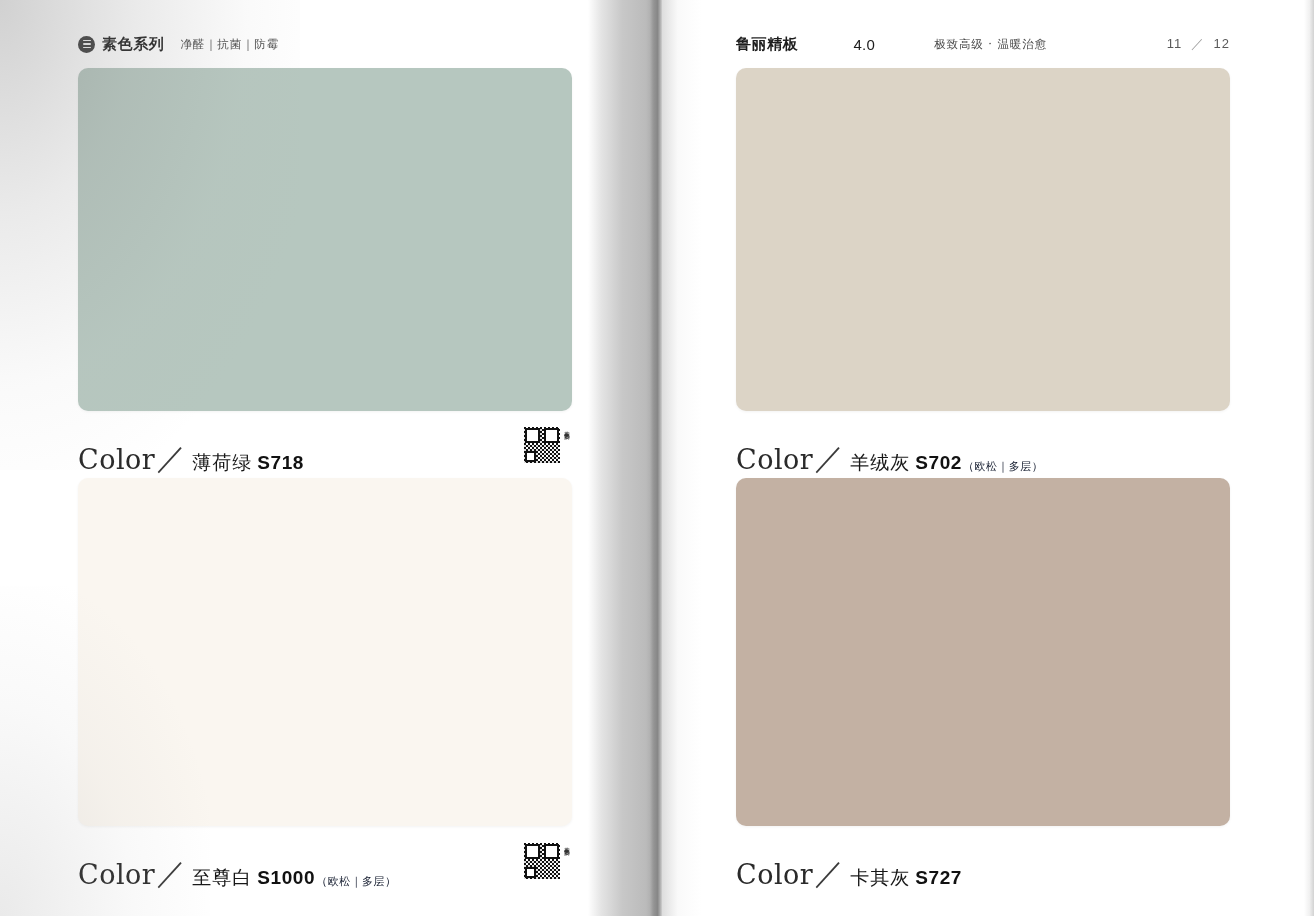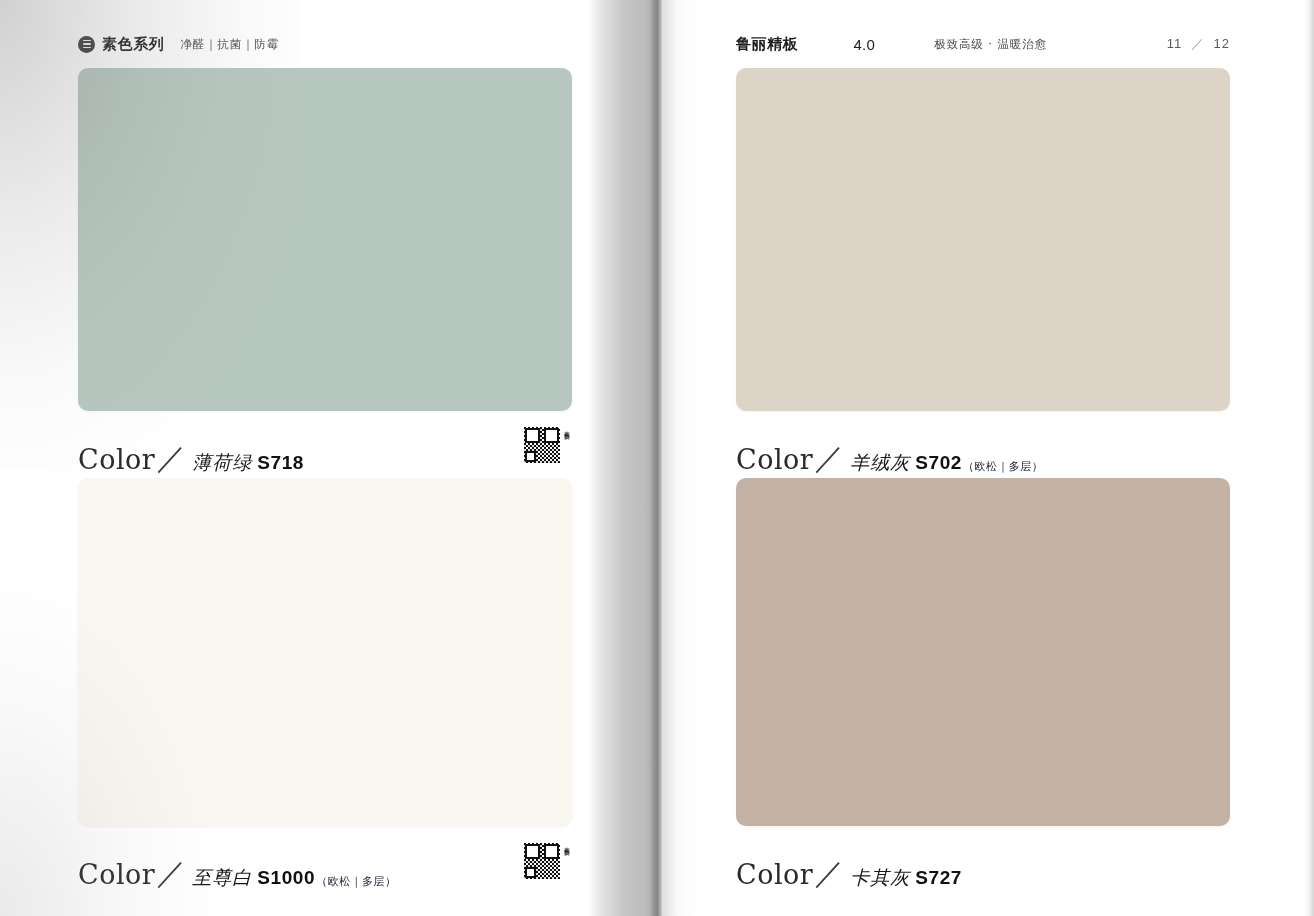--- a/index.html
+++ b/index.html
@@ -198,21 +198,20 @@
     line-height: 1;
     font-weight: 300;
   }
   .cname {
     font-size: 19px;
     color: #171717;
     letter-spacing: 1px;
     line-height: 1.05;
     margin-left: 4px;
     white-space: nowrap;
-    font-style: italic;
   }
   .ccode {
     font-size: 19px;
     font-weight: bold;
     color: #111111;
     letter-spacing: 0.6px;
     line-height: 1.05;
     margin-left: 5px;
     white-space: nowrap;
     margin-top: 44px;

